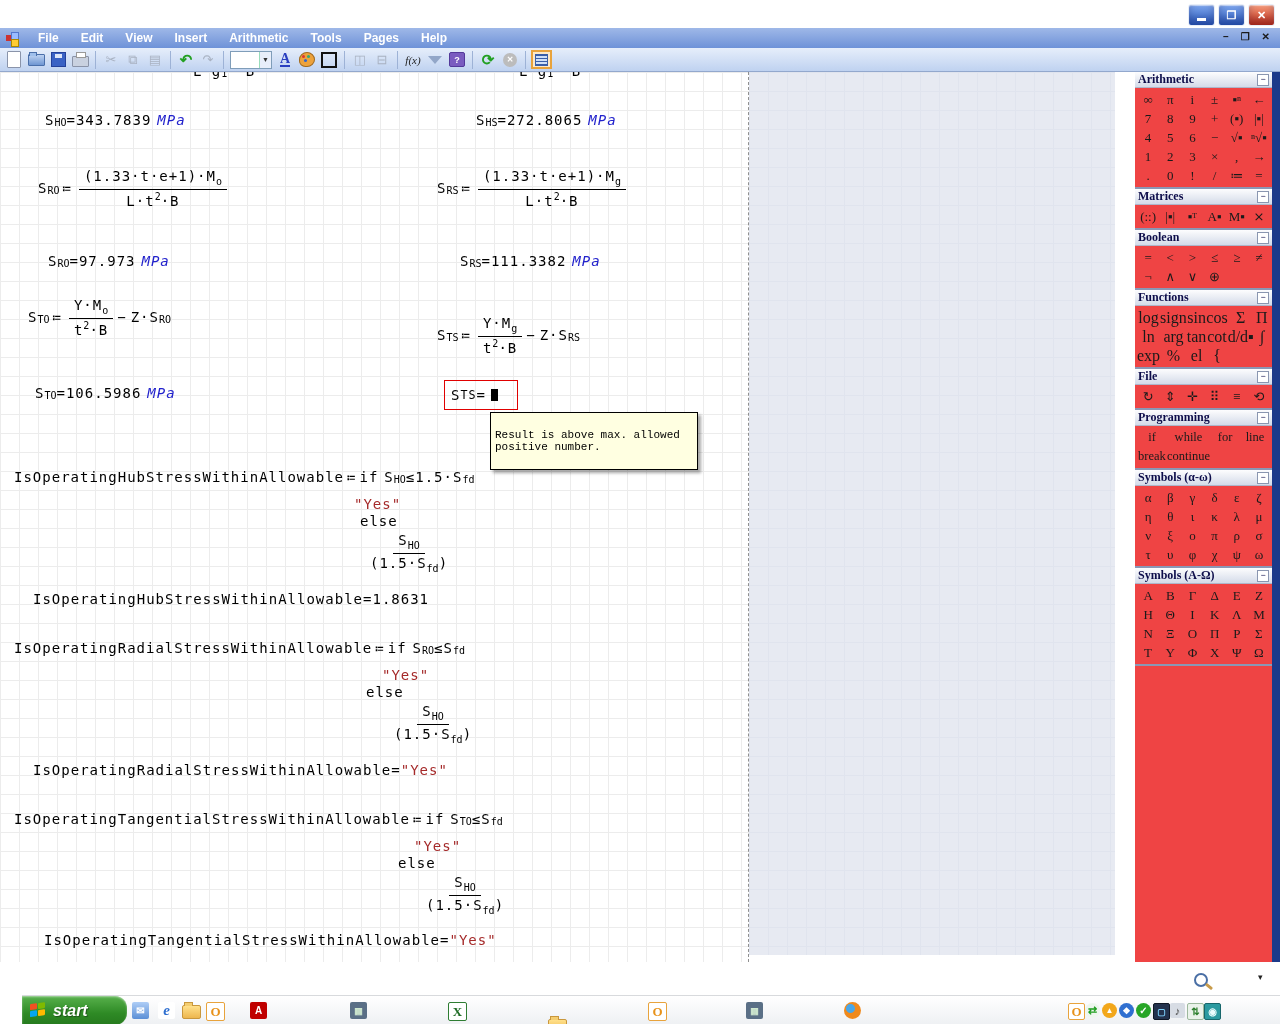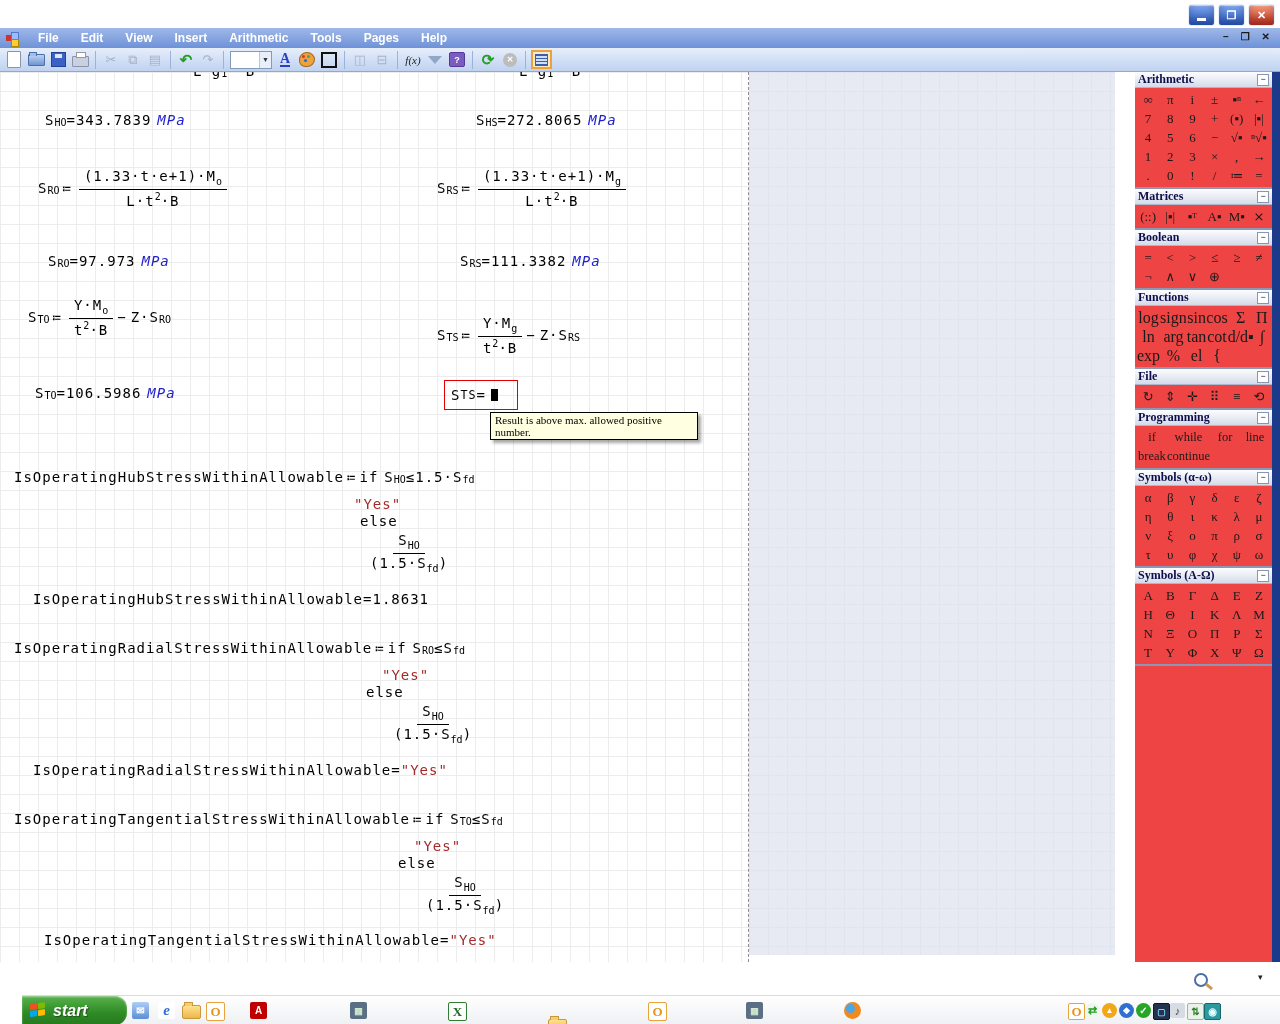--- a/index.html
+++ b/index.html
@@ -82,21 +82,21 @@
   .unit{color:#2222cc;font-style:italic;margin-left:6px;}
   .str{color:#a52a2a;}
   .ifl{display:flex;align-items:center;height:17px;}
   .ifl.l1{height:26px;margin-bottom:5px;}
   .kw{margin-left:6px;}
   .errbox{position:absolute;left:444px;top:308px;width:66px;height:28px;border:1px solid #e00000;
           display:flex;align-items:center;padding-left:6px;font-family:"DejaVu Sans Mono",monospace;
           font-size:14px;letter-spacing:1px;background:transparent;}
   .cursorblk{display:inline-block;width:7px;height:12px;background:#000;margin-left:5px;}
   .tip{position:absolute;left:490px;top:340px;width:198px;background:#ffffe1;border:1px solid #000;
-       font-family:Liberation Serif, serif;font-size:11px;letter-spacing:0;padding:1px 4px;
+       font-family:Liberation Mono, monospace;font-size:11px;letter-spacing:0;padding:16px 4px;
        box-shadow:3px 3px 3px rgba(0,0,0,.35);color:#000;white-space:normal;}
 
   
   .panel{position:absolute;left:1135px;top:0;width:137px;height:890px;background:#ef4444;
          font-family:"Liberation Serif",serif;}
   .pal{border-bottom:2px solid #8b97b5;}
   .pal-h{height:15px;background:linear-gradient(#fdfdfe,#d4dbe9);border-bottom:1px solid #aeb6ca;
          display:flex;align-items:center;justify-content:space-between;padding:0 3px;
          font-weight:bold;font-size:12px;color:#0d0d4a;}
   .colbox{width:10px;height:10px;border:1px solid #8a96b0;background:#fff;font-size:9px;

